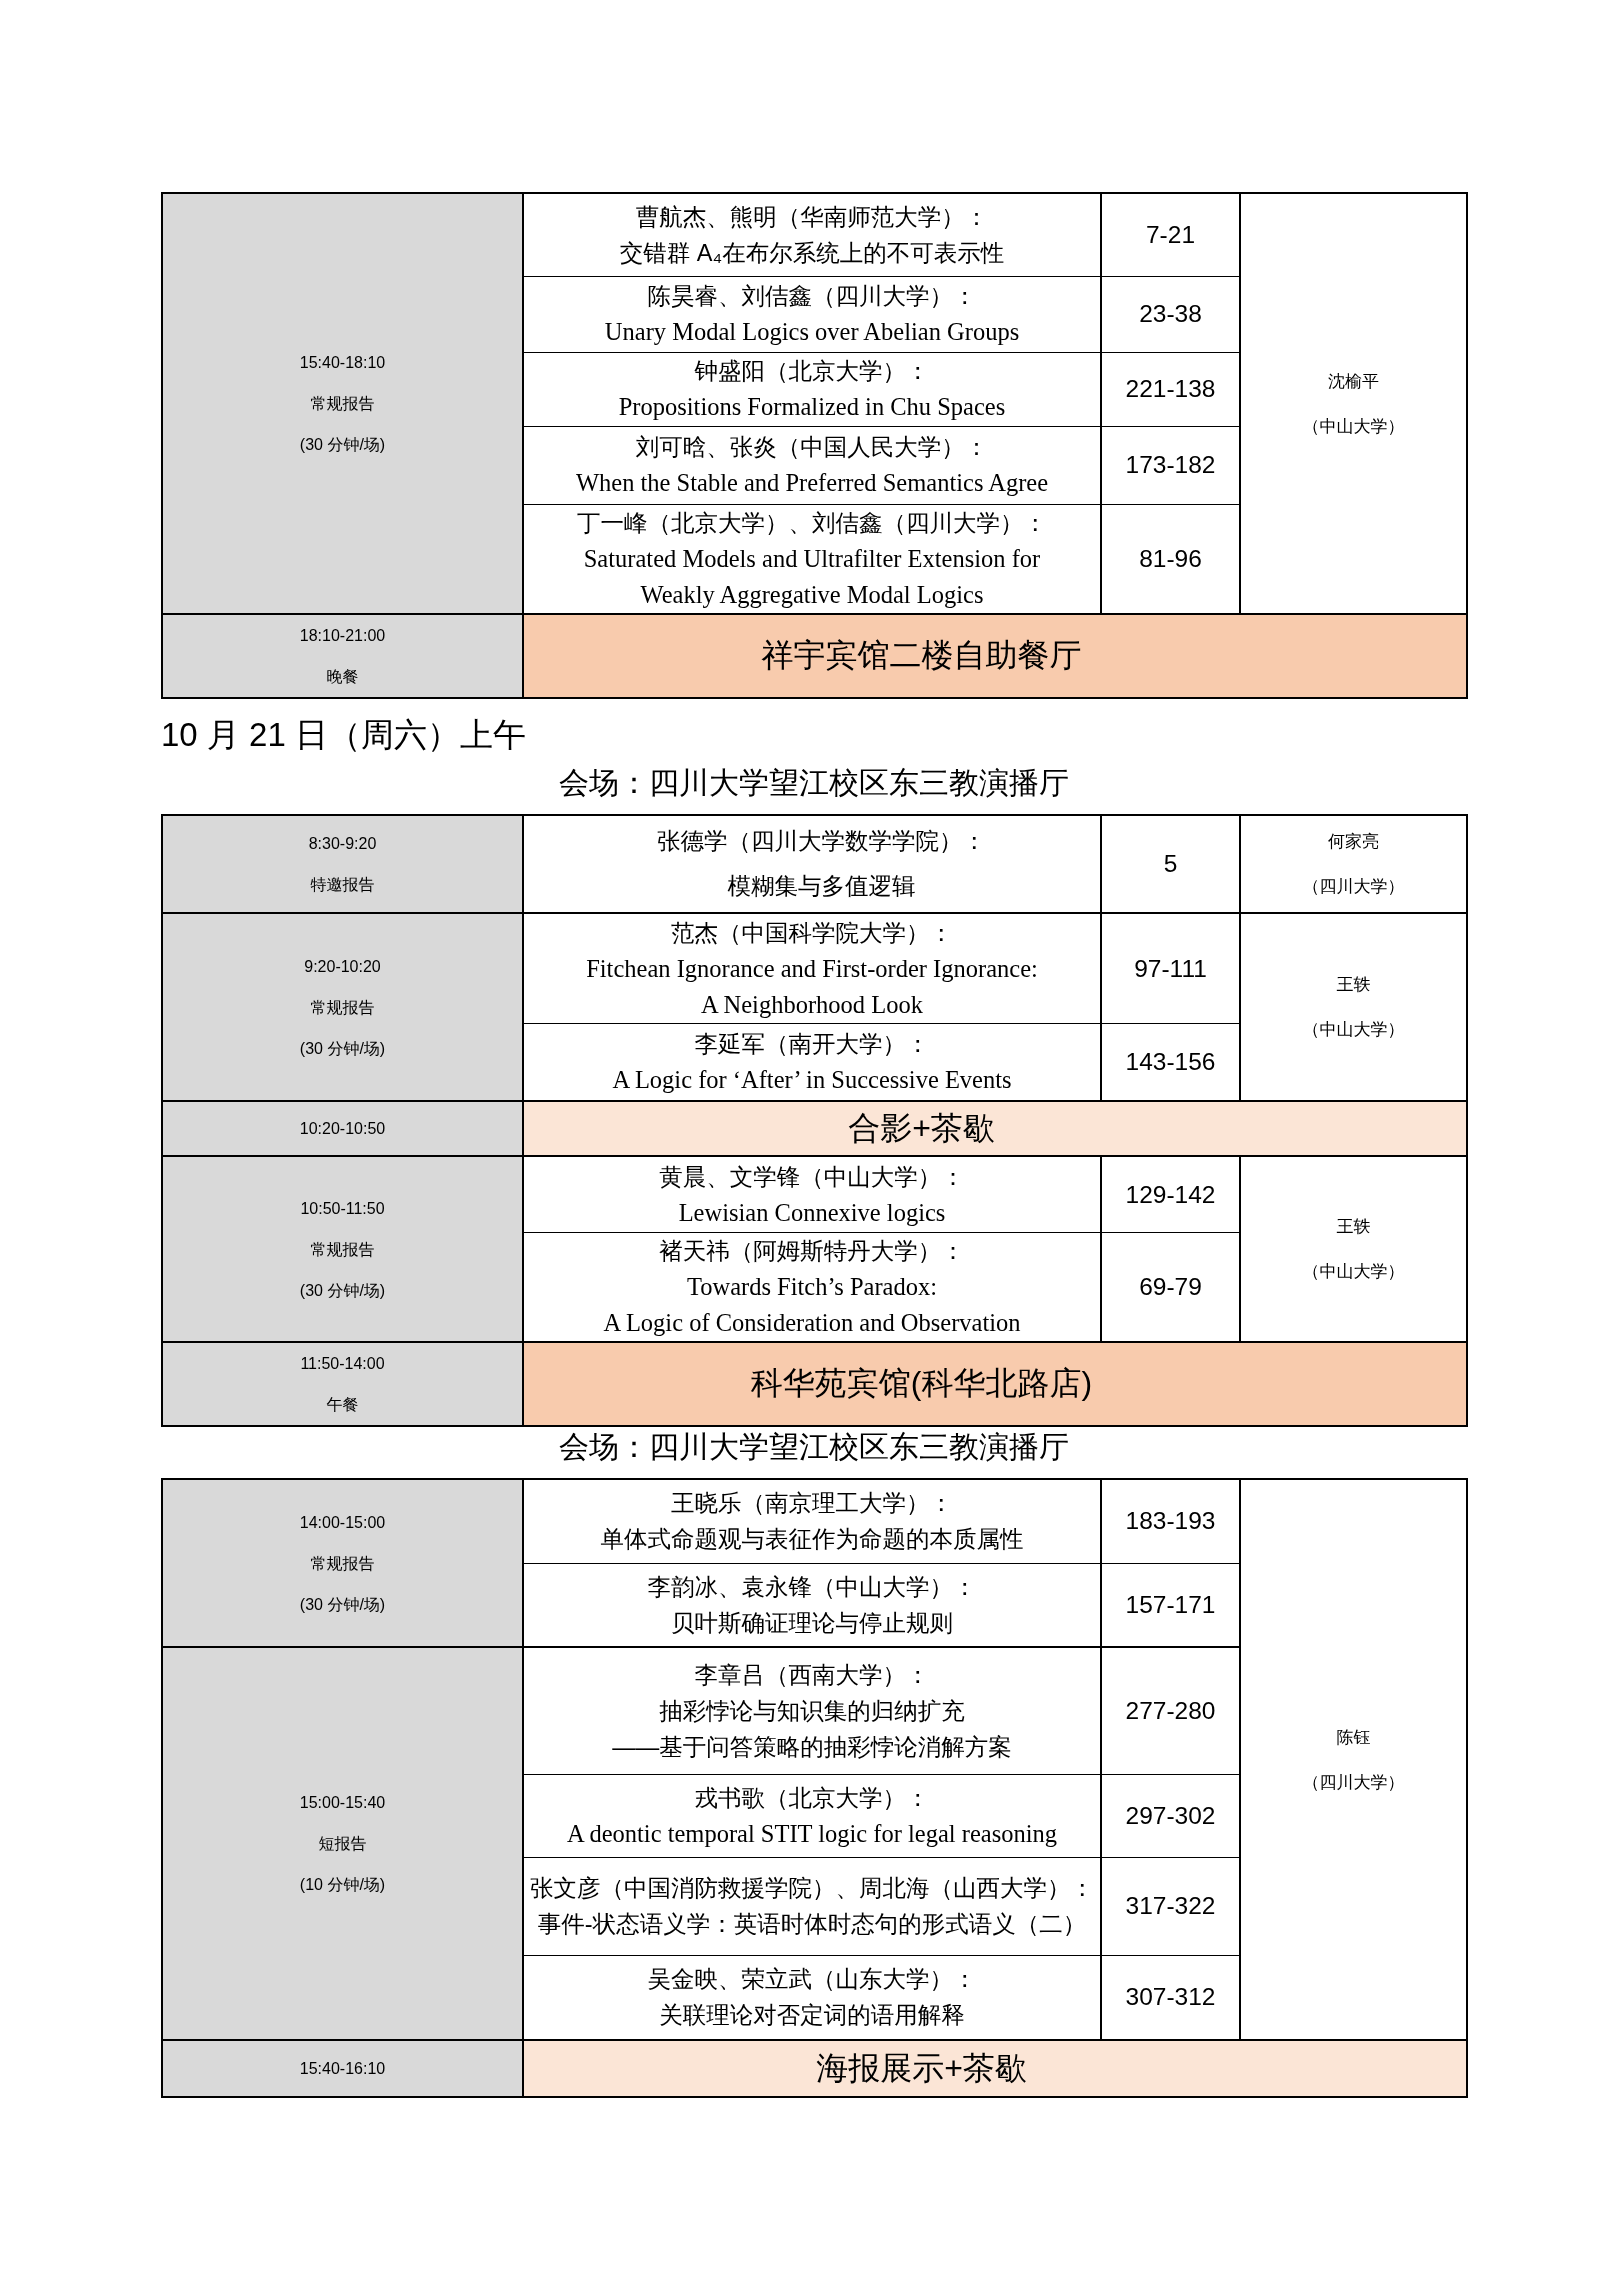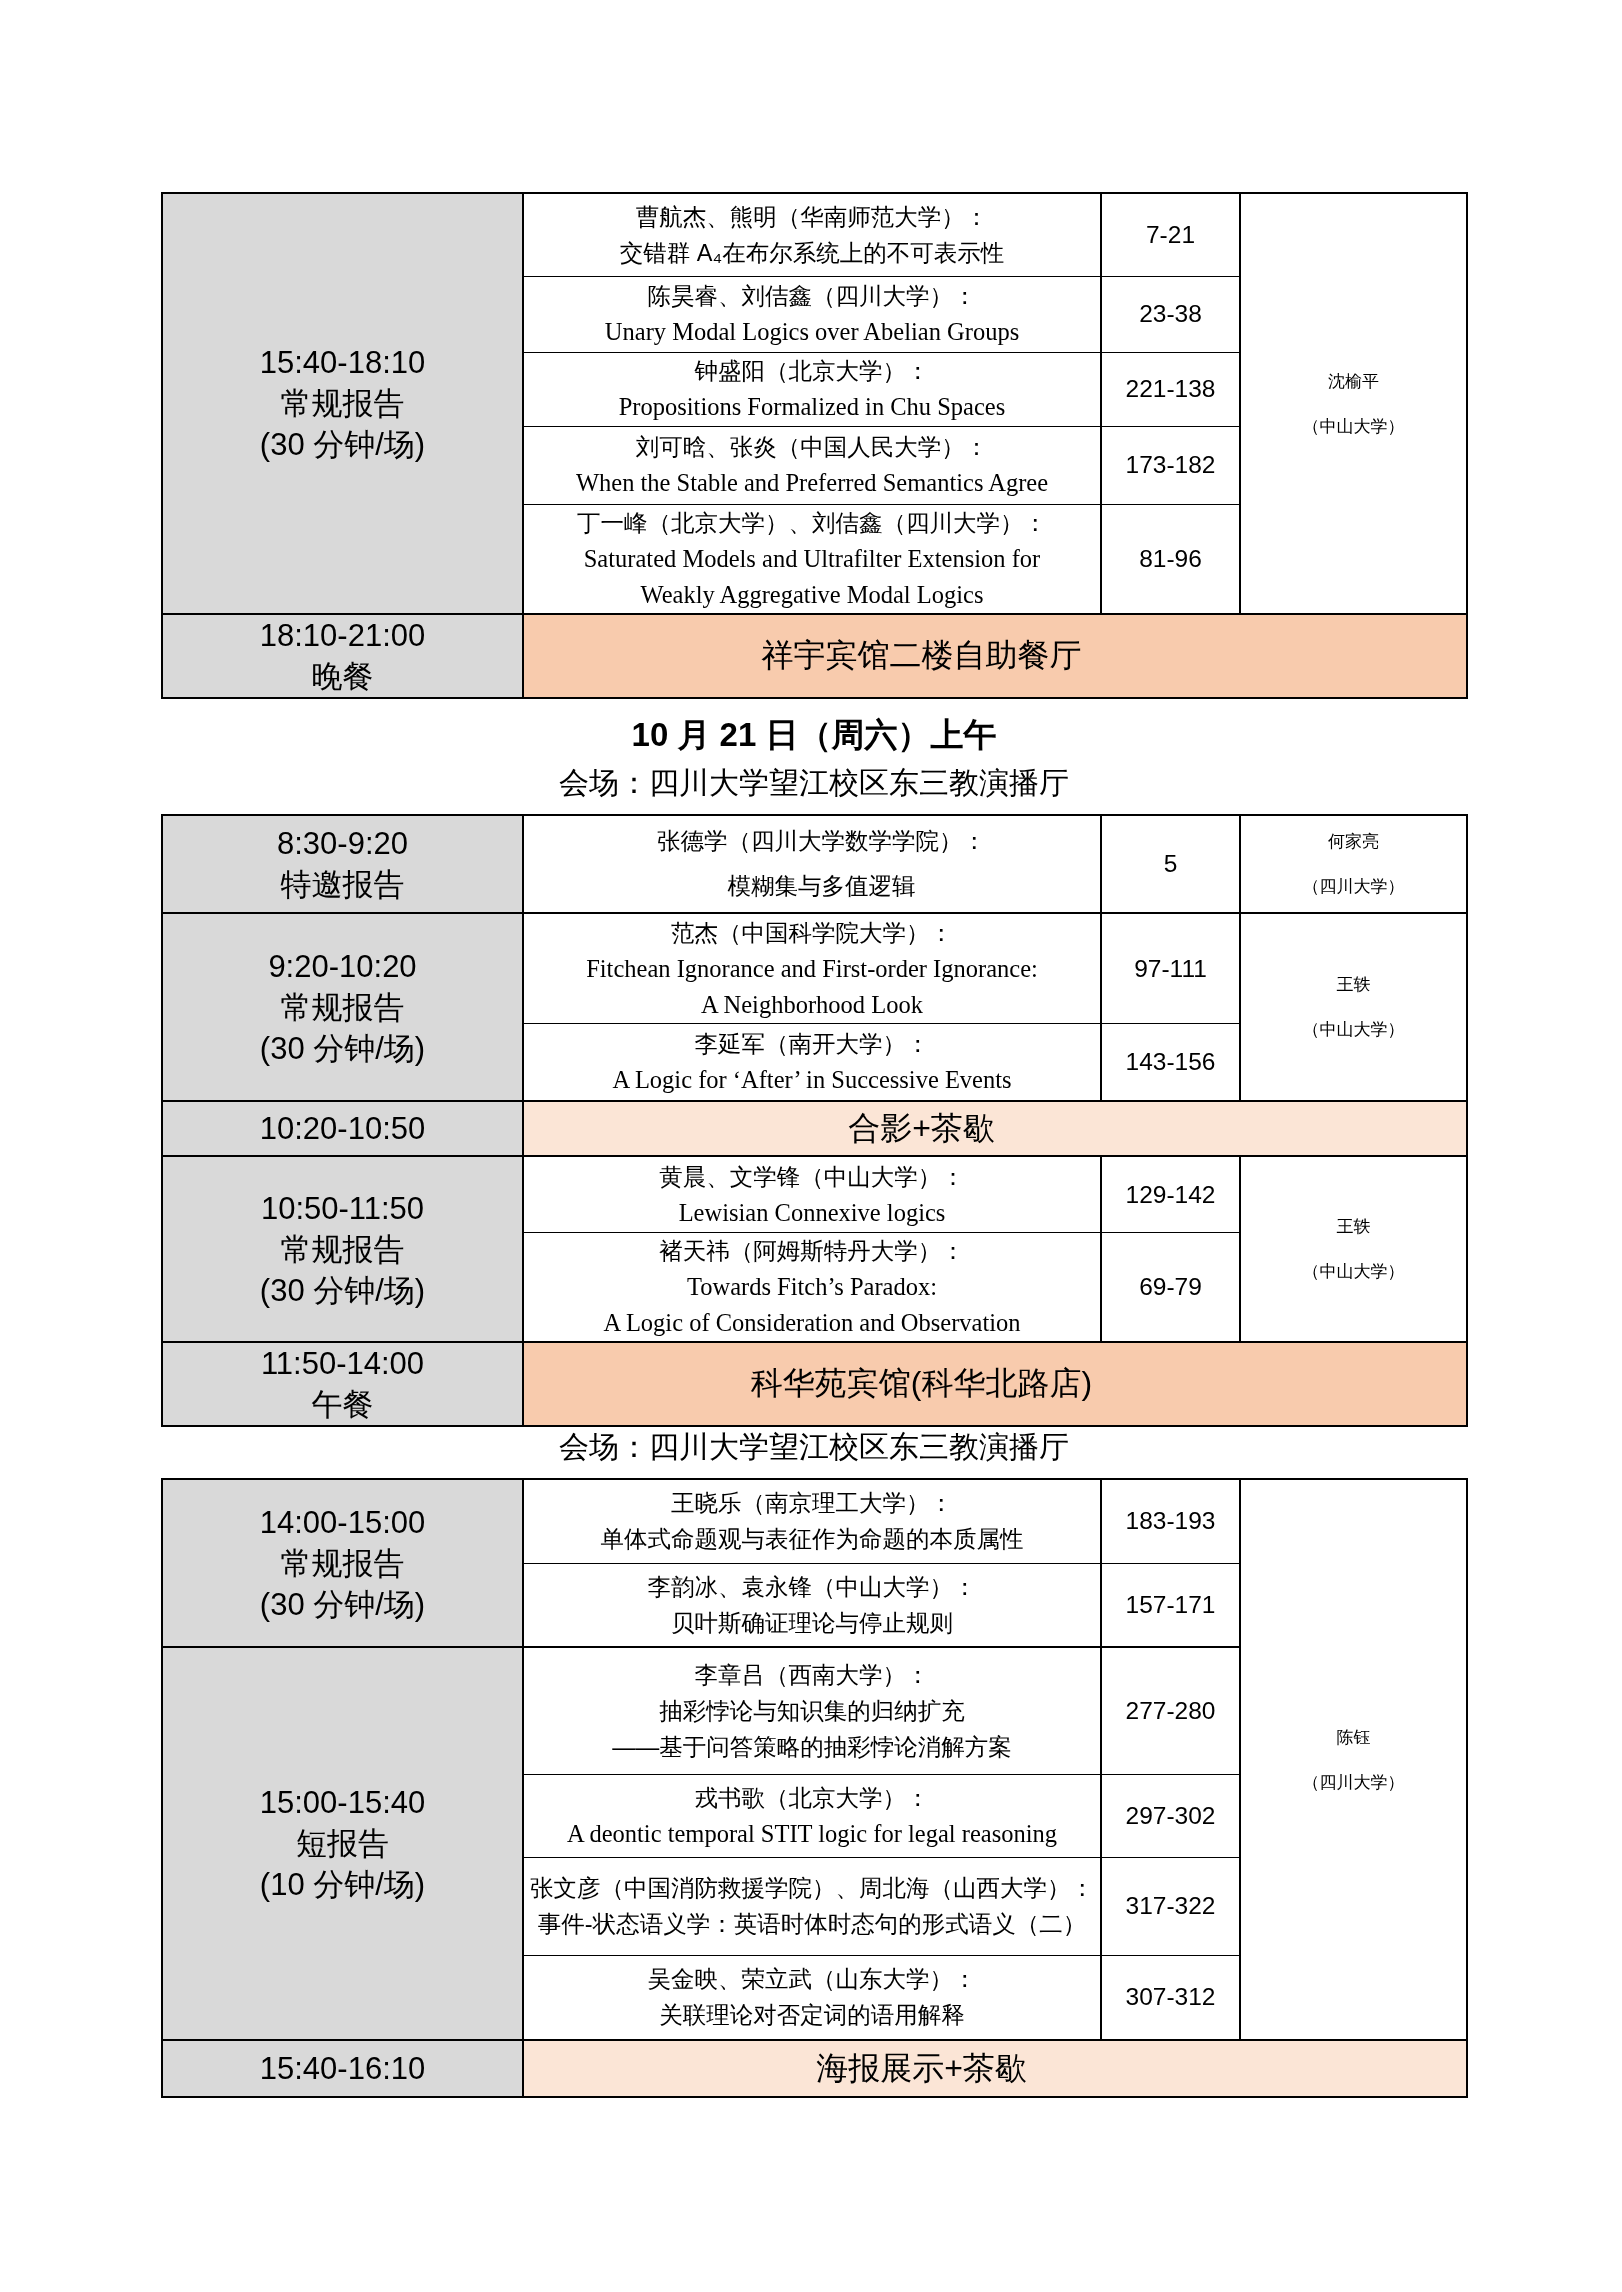--- a/index.html
+++ b/index.html
@@ -31,21 +31,21 @@
     border-top-width: 1px;
     border-bottom-width: 1px;
     padding: 0;
     vertical-align: middle;
     text-align: center;
   }
   td.bt3 { border-top-width: 2.9px; }
   td.bb3 { border-bottom-width: 2.9px; }
 
   td.time { background: var(--time-col-bg, #D9D9D9); }
-  .tl { line-height: 41px; font-size: 31px; }
+  .tl { line-height: 41px; font-size: 16px; }
 
   td.talk .ln { line-height: 36px; font-size: 23.5px; }
   td.talk .ln.lh46 { line-height: 45px; margin-left: 19px; }
   td.talk .en { font-family: Liberation Serif, serif; font-size: 24.5px; }
 
   td.pages { font-size: 24.5px; margin-top: 48px; }
   td.chair .cl { line-height: 45px; font-size: 17px; }
 
   td.banner {
     font-size: 32px;
@@ -53,21 +53,21 @@
   }
   td.banner.strong { background: var(--banner-strong, #F8CBAD); }
   td.banner.light  { background: var(--banner-light, #FBE5D6); margin-left: 13px; }
 
   .h56{height:55px} .h58{height:57px} .h75{height:74px} .h78{height:76px}
   .h80{height:78px} .h84{height:82px} .h85{height:83px} .h86{height:84px}
   .h87{height:85px} .h88{height:76px} .h100{height:98px} .h112{height:110px}
   .h130{height:127px}
 
   .sec-title {
-    font-size: 33px; font-weight: bold; text-align: center;
+    font-size: 33px; font-weight: normal; text-align: left;
     margin: 13.7px 0 7.8px 0; line-height: 43px;
   }
   .venue {
     font-size: 30px; text-align: center; margin: 0 0 11.8px 0; line-height: 39px;
   }
 </style>
 </head>
 <body>
 
 <div class="page">

